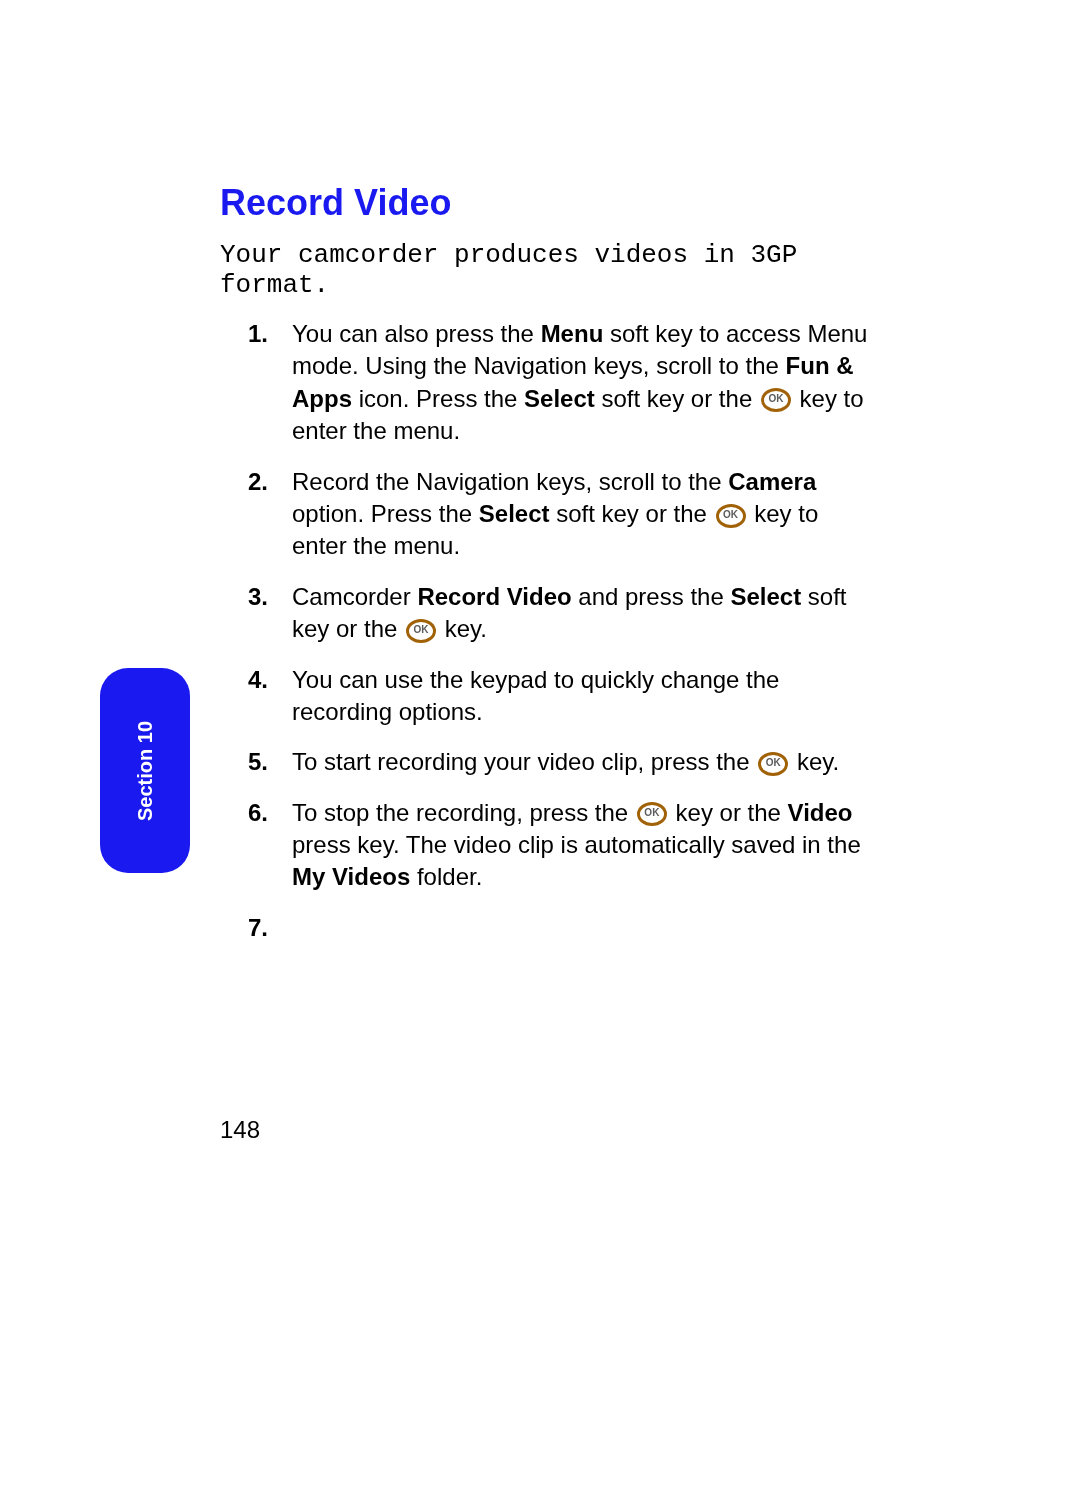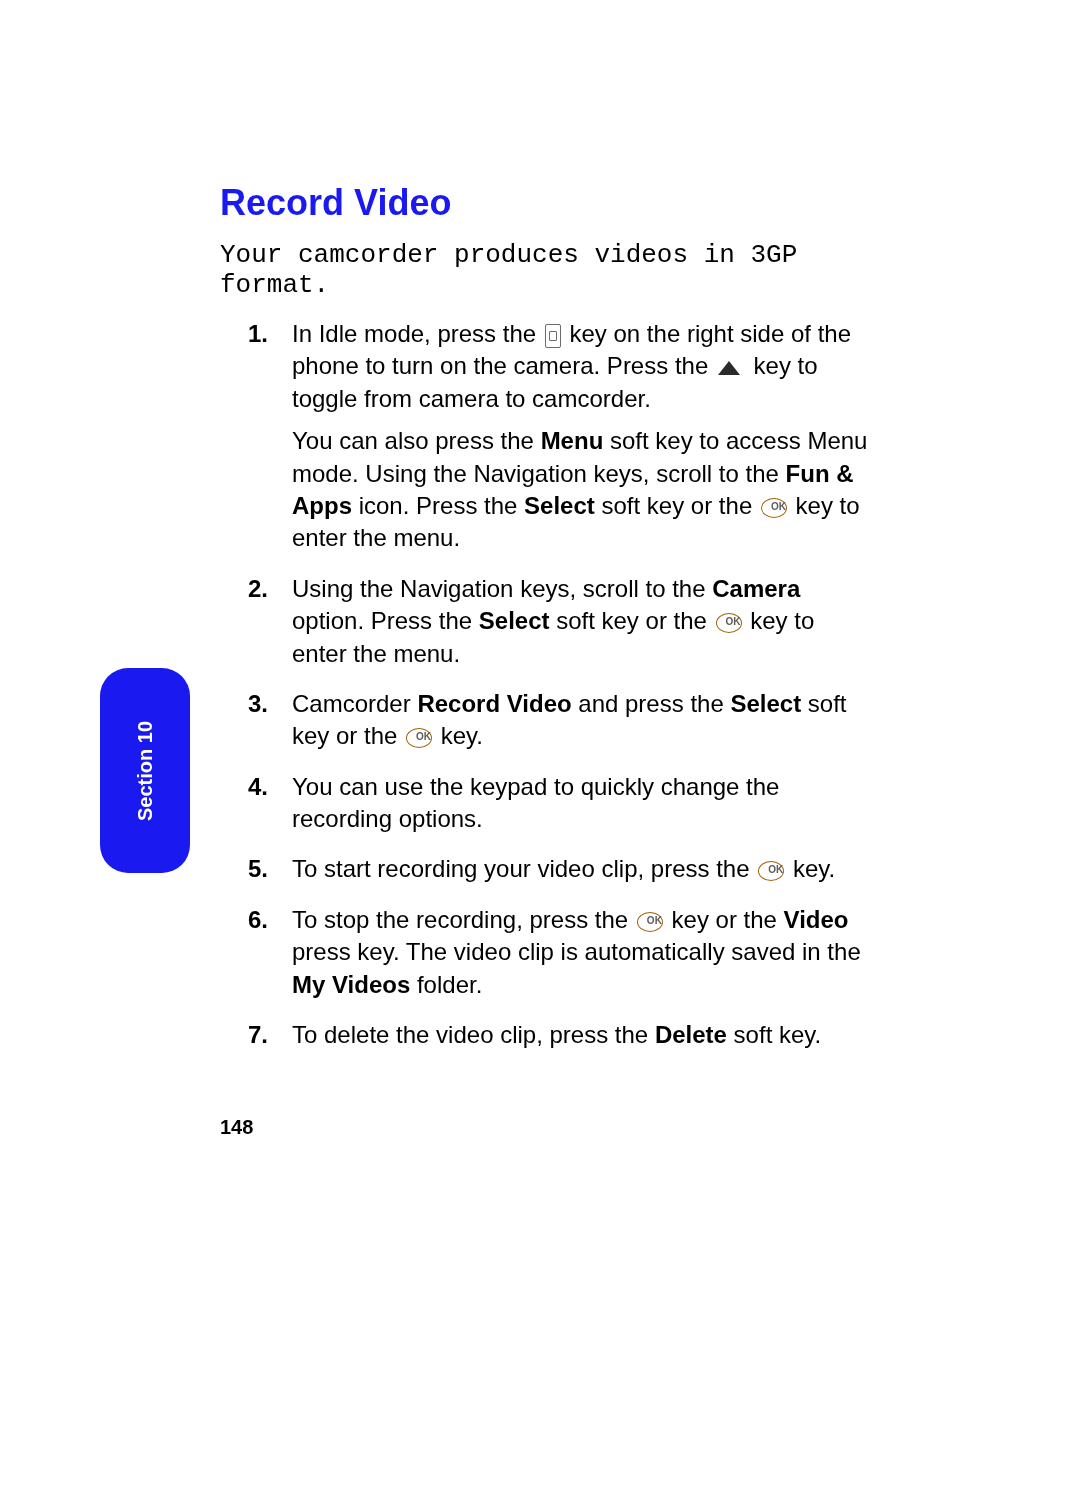--- a/index.html
+++ b/index.html
@@ -107,85 +107,76 @@
   
   .key-up {
     margin: 0 6px 0 2px;
     vertical-align: -2px;
   }
   
   .ok-circle {
     display: inline-block;
     width: 24px;
     height: 18px;
-    border: 1px solid #a16207;
+    border: 3px solid #a16207;
     border-radius: 50%;
     font-size: 10px;
     line-height: 16px;
-    text-align: right;
+    text-align: center;
     vertical-align: middle;
     font-weight: bold;
     color: #5b5b5b;
     margin: 0 2px;
   }
   
   .end-key {
     display: inline-block;
     vertical-align: -3px;
     margin: 0 2px;
   }
   .pagenum {
     position: absolute;
     left: 220px;
     top: 1116px;
-    font-weight: bold;
-    font-size: 20px;
+    font-weight: normal;
+    font-size: 24px;
   }
 </style>
 </head>
 <body>
 
 <div class="page">
 
   <div class="section-tab">
     <span class="section-tab-text">Section 10</span>
   </div>
 
   <div class="content">
     <h1>Record Video</h1>
     <p class="intro">Your camcorder produces videos in 3GP format.</p>
 
     <ol class="steps">
 
       <li>
-        <p>
-          <span>In Idle mode, press the </span>
-          <span class="key-camera"></span>
-          <span> key on the right side of the phone to turn on the camera. Press the </span>
-          <svg class="inline-icon key-up" width="24" height="16" viewBox="0 0 24 16">
-            <polygon points="12,1 23,15 1,15" fill="#2b2b2b"></polygon>
-          </svg>
-          <span> key to toggle from camera to camcorder.</span>
-        </p>
         <p>
           <span>You can also press the </span>
           <span class="b">Menu</span>
           <span> soft key to access Menu mode. Using the Navigation keys, scroll to the </span>
           <span class="b">Fun &amp; Apps</span>
           <span> icon. Press the </span>
           <span class="b">Select</span>
           <span> soft key or the </span>
           <span class="ok-circle">OK</span>
           <span> key to enter the menu.</span>
         </p>
       </li>
 
       <li>
         <p>
-          <span>Using the Navigation keys, scroll to the </span>
+          <span>Record the Navigation keys, scroll to the </span>
           <span class="b">Camera</span>
           <span> option. Press the </span>
           <span class="b">Select</span>
           <span> soft key or the </span>
           <span class="ok-circle">OK</span>
           <span> key to enter the menu.</span>
         </p>
       </li>
 
       <li>
@@ -218,24 +209,19 @@
           <span class="ok-circle">OK</span>
           <span> key or the </span>
           <span class="b">Video</span>
           <span> press key. The video clip is automatically saved in the </span>
           <span class="b">My Videos</span>
           <span> folder.</span>
         </p>
       </li>
 
       <li>
-        <p>
-          <span>To delete the video clip, press the </span>
-          <span class="b">Delete</span>
-          <span> soft key.</span>
-        </p>
       </li>
 
     </ol>
   </div>
 
   <div class="pagenum">148</div>
 </div>
 
 </body></html>

